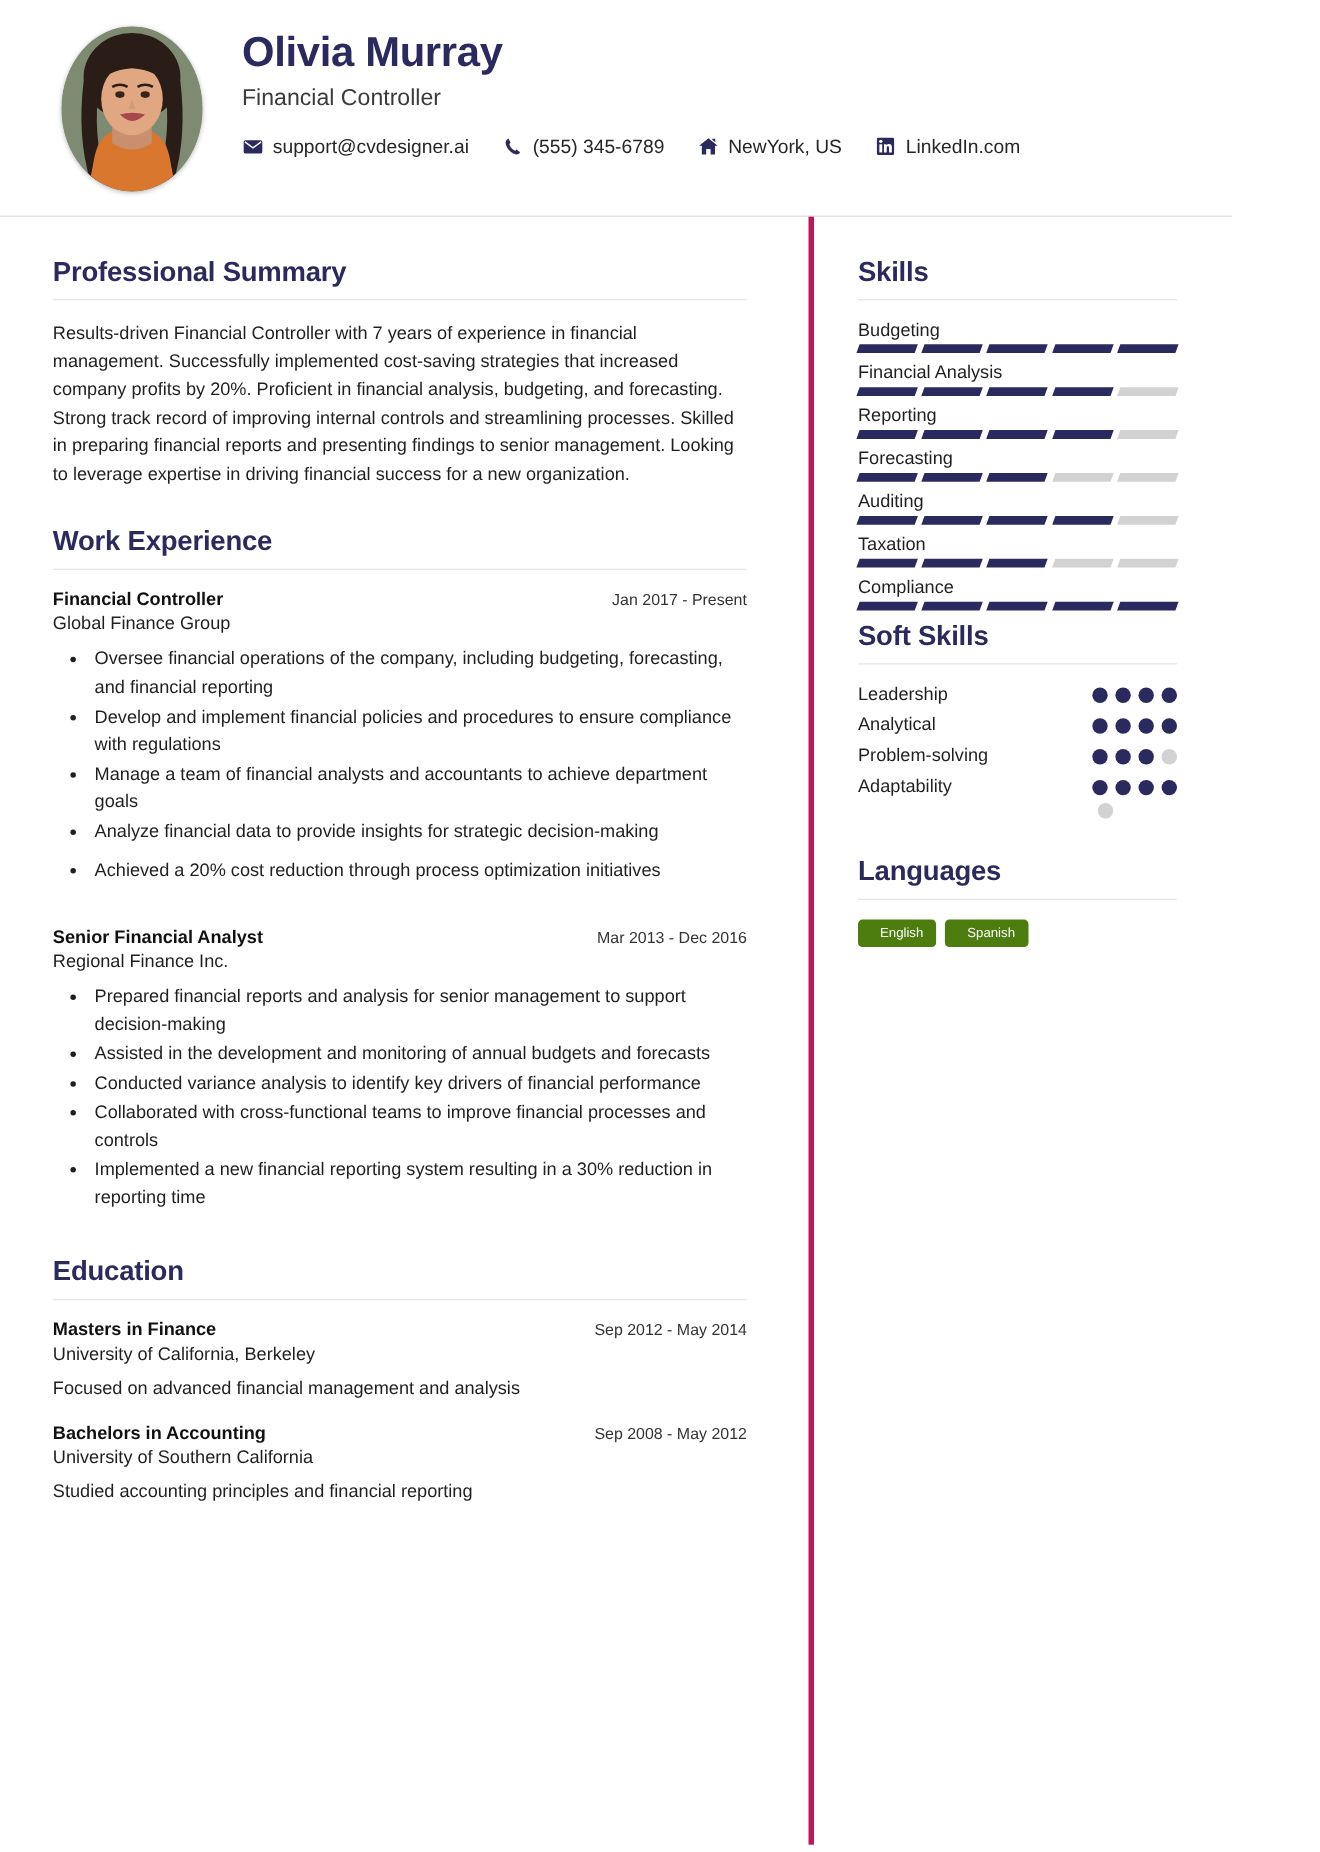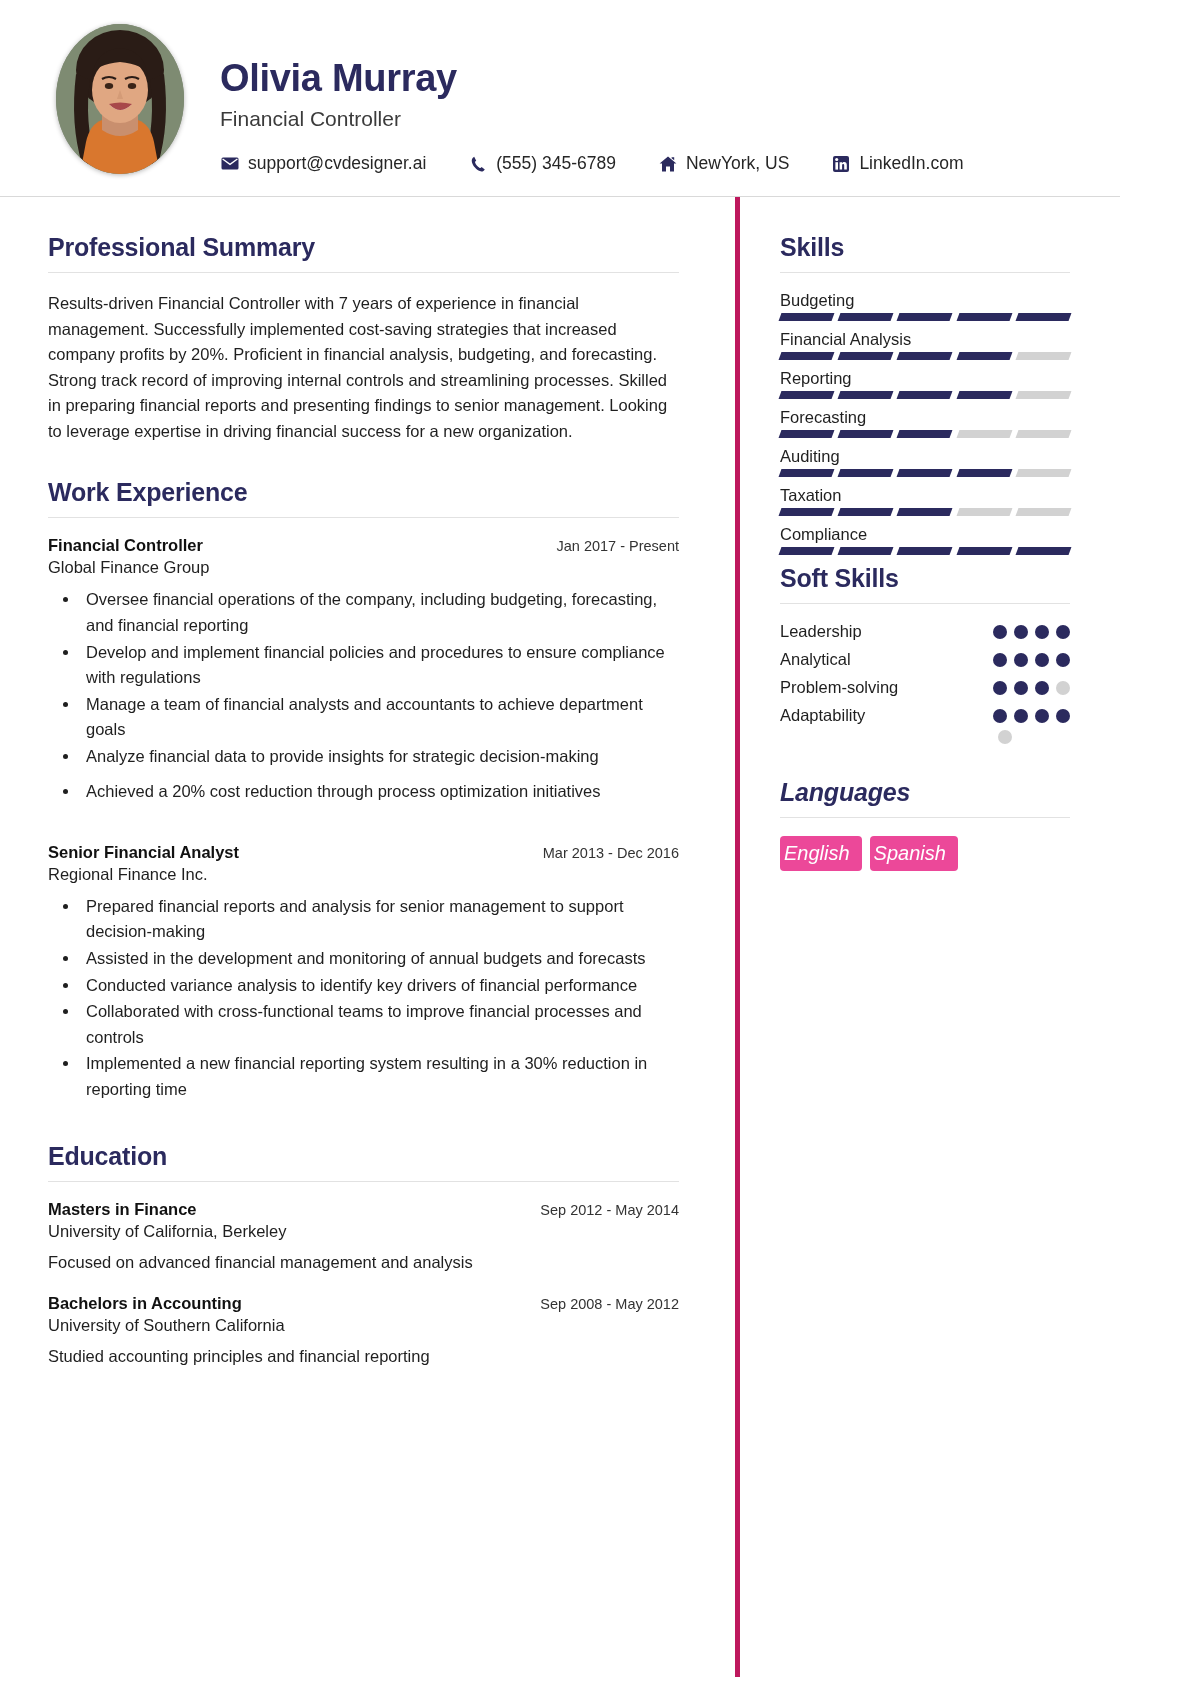--- a/index.html
+++ b/index.html
@@ -12,21 +12,21 @@
     width: 1120px;
     min-height: 1684px;
     margin: 0;
     background: #ffffff;
     position: relative;
   }
 
   
   .header {
     display: flex;
-    align-items: flex-end;
+    align-items: flex-start;
     padding: 24px 40px 22px 56px;
     border-bottom: 1px solid #d9d9d9;
     min-height: 196px;
   }
   .avatar-wrap {
     width: 128px;
     height: 150px;
     flex: 0 0 128px;
     margin-right: 36px;
     border-radius: 50%;
@@ -49,21 +49,21 @@
     font-size: 21px;
     color: #3b3b3b;
     margin-top: 7px;
     font-weight: normal;
   }
   .contacts {
     display: flex;
     align-items: center;
     flex-wrap: wrap;
     margin-top: 22px;
-    gap: 16px;
+    gap: 4px;
   }
   .contact {
     display: flex;
     align-items: center;
     font-size: 17.5px;
     color: #262626;
     margin-right: 26px;
     white-space: nowrap;
   }
   .contact .ic {
@@ -208,27 +208,27 @@
   }
   .dot.on { background: #2b2a5e; }
   .dots-overflow {
     display: flex;
     justify-content: flex-end;
     padding-right: 58px;
     margin-top: -4px;
   }
 
   
-  .sec-lang { margin-top: 34px; font-style: italic; }
+  .sec-lang { margin-top: 34px; }
   .tags { display: flex; gap: 8px; flex-wrap: wrap; }
   .tag {
-    background: #ec4899;
+    background: #4d7c0f;
     color: #ffffff;
-    font-size: 20px;
-    padding: 5px 12px 6px 4px;
+    font-size: 12px;
+    padding: 5px 12px 6px 20px;
     border-radius: 4px;
     line-height: 1.2;
   }
 </style>
 </head>
 <body>
 
 <div class="page">
 
   <div class="header">

